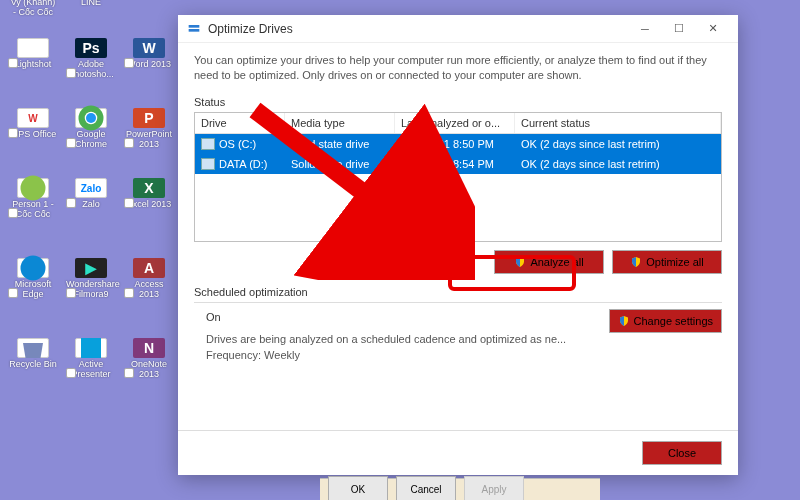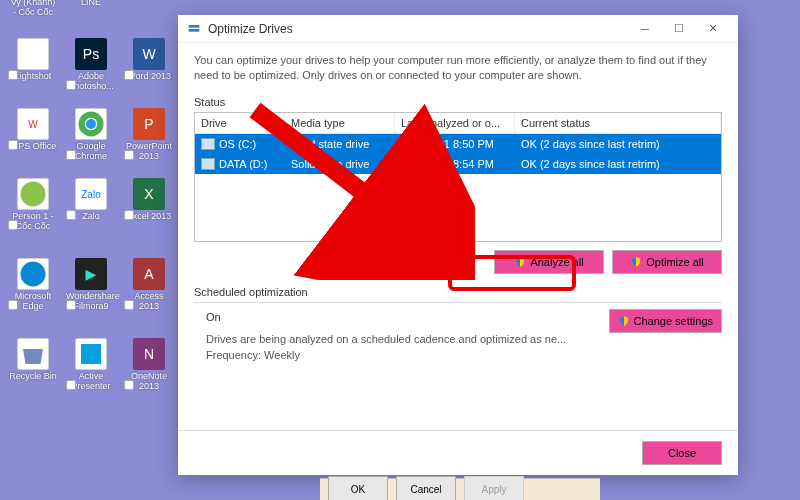--- a/index.html
+++ b/index.html
@@ -9,21 +9,21 @@
     height: 500px;
     font-family: "Segoe UI", Tahoma, sans-serif;
     font-size: 11px;
     background: #8b8bd6;
     position: relative;
     overflow: hidden;
   }
   
   .desktop { position: absolute; top: 0; left: 0; width: 170px; height: 500px; }
   .dicon { width: 50px; text-align: center; position: absolute; }
-  .dicon .tile { width: 32px; height: 32px; margin: 0 auto 2px; border-radius: 2px; display:flex; align-items:center; justify-content:center; font-weight:normal; font-size:14px; color:#fff;}
+  .dicon .tile { width: 32px; height: 20px; margin: 0 auto 2px; border-radius: 2px; display:flex; align-items:center; justify-content:center; font-weight:bold; font-size:14px; color:#fff;}
   .dicon .lbl { font-size: 9px; color: #fff; text-shadow: 0 0 2px rgba(0,0,0,.6); line-height: 1.1; }
   .shortcut-arrow { position: absolute; bottom: 2px; left: 0; width: 10px; height: 10px; background: #fff; border:1px solid #aaa; border-radius: 2px; }
 
   .t-line   {background:#fff; border:1px solid #ccc;}
   .t-ps     {background:#001e36;}
   .t-word   {background:#2b579a;}
   .t-wps    {background:#fff; border:1px solid #ccc;}
   .t-chrome {background:#fff; border:1px solid #ccc;}
   .t-ppt    {background:#d24726;}
   .t-coc    {background:#fff; border:1px solid #ccc;}
@@ -86,21 +86,21 @@
     padding:2px 0;
   }
   .dl-row .col { padding:2px 6px; display:flex; align-items:flex-end;}
   .driveglyph { width:14px; height:12px; background:#cfe3f5; border:1px solid #7aa; margin-right:4px; display:inline-block;}
 
   .btnrow { display:flex; justify-content:flex-end; gap:8px; padding:8px 0 12px; }
   .btn {
     min-width:110px;
     height:24px;
     border:1px solid #adadad;
-    background:#ec4899;
+    background:#b91c1c;
     display:flex; align-items:center; justify-content:center;
     gap:4px;
     font-size:11px;
     padding:0 8px;
   }
   .shield { width:12px; height:12px; display:inline-block; }
   .shield svg { width:100%; height:100%; }
 
   hr.sep { border:none; border-top:1px solid #ddd; margin:0 0 8px; }
 

